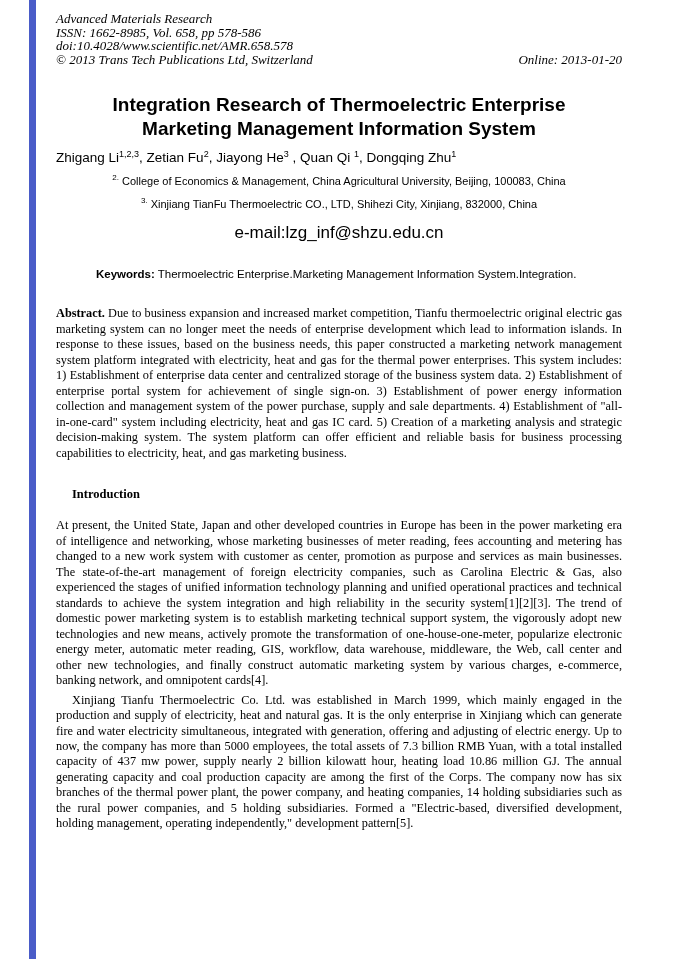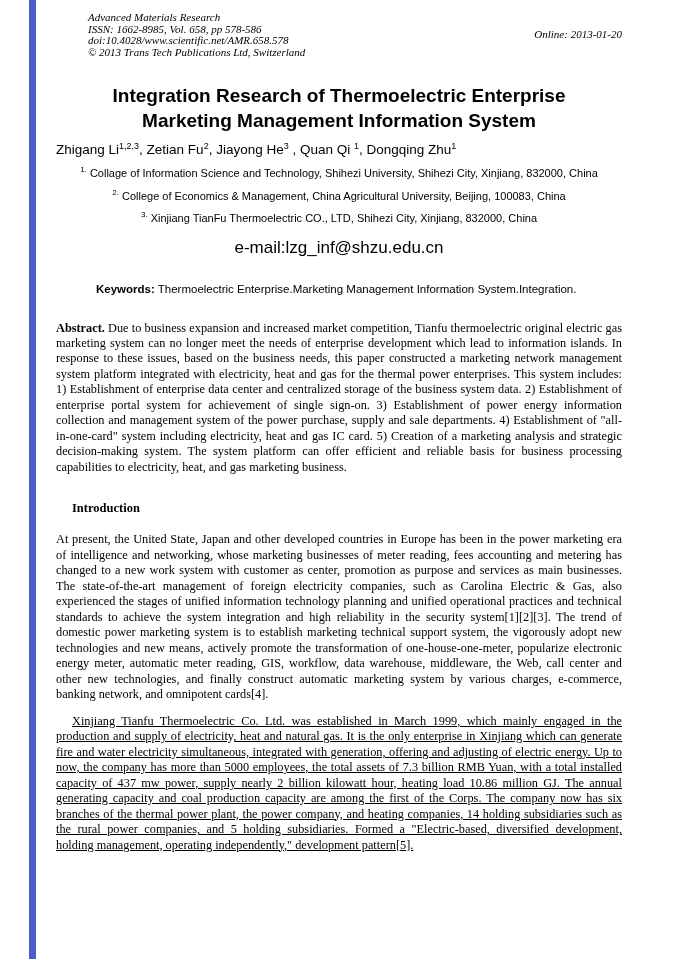--- a/index.html
+++ b/index.html
@@ -22,25 +22,24 @@
     height: 100%;
   }
   .content {
     position: relative;
     padding: 12px 56px 0 56px;
   }
   
   .journal-header {
     display: flex;
     justify-content: space-between;
-    align-items: center;
+    align-items: flex-end;
     font-style: italic;
-    font-size: 11px;
+    font-size: 13px;
     line-height: 1.05;
-    margin-left: 32px;
   }
   .journal-header .hdr-left div { white-space: nowrap; }
   .journal-header .hdr-right { white-space: nowrap; }
   
   .title {
     font-family: "Liberation Sans", sans-serif;
     font-weight: bold;
     font-size: 19px;
     line-height: 1.3;
     text-align: center;
@@ -88,21 +87,21 @@
     margin: 0;
   }
   .abstract { margin-top: 24px; }
   .abstract .abs-label { font-weight: bold; }
   .section-heading {
     font-size: 12.5px;
     font-weight: bold;
     margin: 26px 0 0 16px;
   }
   .body-paragraph { margin-top: 16px; }
-  .body-paragraph.indented { margin-top: 11px; text-indent: 16px; text-decoration: underline; }
+  .body-paragraph.indented { margin-top: 4px; text-indent: 16px; }
 </style>
 </head>
 <body>
 
 <div class="page">
   <div class="edge-bar" style="background: rgb(74, 92, 200);"></div>
 
   <div class="content">
 
     <div class="journal-header">
@@ -115,21 +114,20 @@
       <div class="hdr-right">Online: 2013-01-20</div>
     </div>
 
     <h1 class="title">Integration Research of Thermoelectric Enterprise Marketing Management Information System</h1>
 
     <div class="authors">
       <span><span>Zhigang Li</span><sup>1,2,3</sup><span>, </span></span><span><span>Zetian Fu</span><sup>2</sup><span>, </span></span><span><span>Jiayong He</span><sup>3</sup><span> , </span></span><span><span>Quan Qi </span><sup>1</sup><span>, </span></span><span><span>Dongqing Zhu</span><sup>1</sup><span></span></span>
     </div>
 
     <div class="affiliations">
-      <div class="affiliation"><sup>1.</sup> <span>Collage of Information Science and Technology, Shihezi University, Shihezi City, Xinjiang, 832000, China</span></div>
       <div class="affiliation"><sup>2.</sup> <span>College of Economics &amp; Management, China Agricultural University, Beijing, 100083, China</span></div>
       <div class="affiliation"><sup>3.</sup> <span>Xinjiang TianFu Thermoelectric CO., LTD, Shihezi City, Xinjiang, 832000, China</span></div>
     </div>
 
     <div class="email">e-mail:lzg_inf@shzu.edu.cn</div>
 
     <div class="keywords">
       <span class="kw-label">Keywords:</span>
       <span>Thermoelectric Enterprise.Marketing Management Information System.Integration.</span>
     </div>

